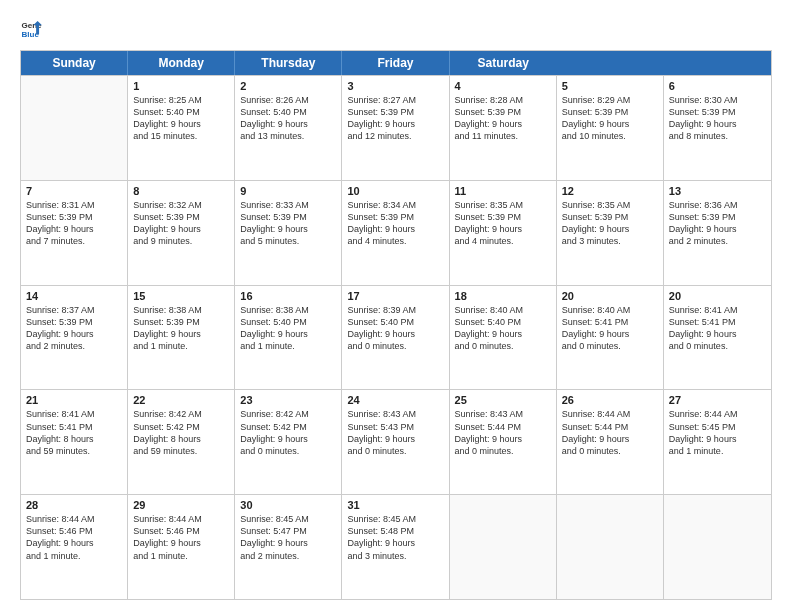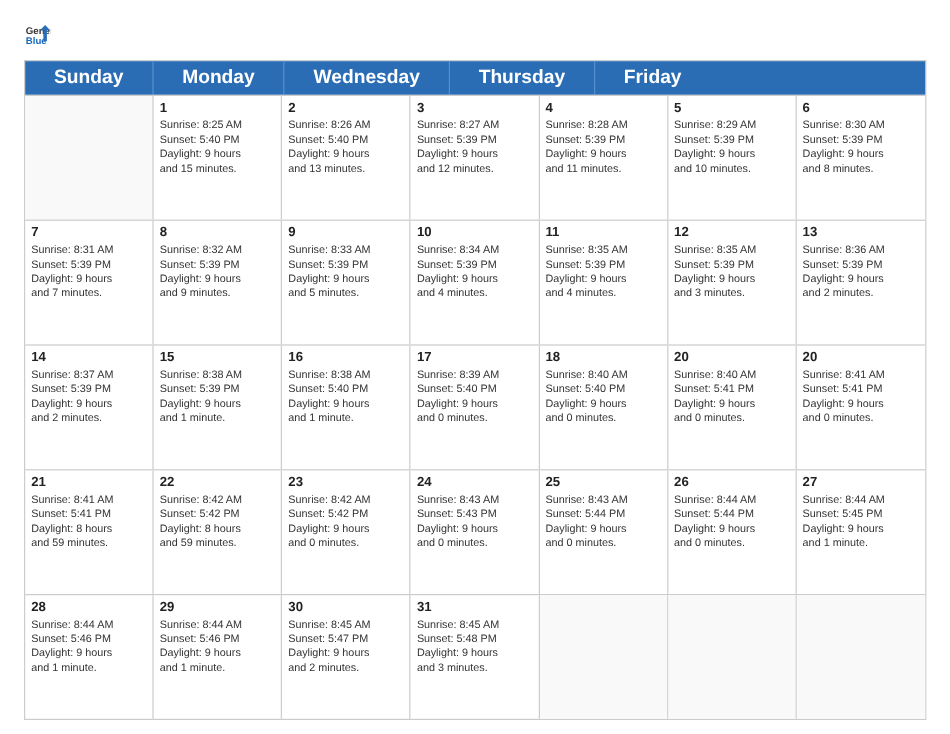--- a/index.html
+++ b/index.html
@@ -51,24 +51,24 @@
       flex-direction: column;
       border: 1px solid #ccc;
     }
     .cal-header {
       display: grid;
       grid-template-columns: repeat(7, 1fr);
       background: #2a6db5;
     }
     .cal-header-cell {
       color: #fff;
-      font-size: 16px;
+      font-size: 12px;
       font-weight: bold;
-      padding: 5px 24px;
-      text-align: right;
+      padding: 5px 6px;
+      text-align: center;
       border-right: 1px solid #5590cc;
     }
     .cal-header-cell:last-child {
       border-right: none;
     }
     .cal-body {
       display: flex;
       flex-direction: column;
       flex: 1;
     }
@@ -123,23 +123,23 @@
     <div class="title-block">
       <div class="month-title"></div>
       <div class="subtitle"></div>
     </div>
   </div>
 
   <div class="calendar">
     <div class="cal-header" id="cal-header-row">
         <div class="cal-header-cell">Sunday</div>
         <div class="cal-header-cell">Monday</div>
-        <div class="cal-header-cell">Wednesday</div>
         <div class="cal-header-cell">Thursday</div>
         <div class="cal-header-cell">Friday</div>
+        <div class="cal-header-cell">Saturday</div>
       </div>
     <div class="cal-body" id="cal-body">
         <div class="cal-row">
           <div class="cal-cell empty"></div>
           <div class="cal-cell">
             <div class="day-number">1</div>
             <div class="cell-line">Sunrise: 8:25 AM</div>
             <div class="cell-line">Sunset: 5:40 PM</div>
             <div class="cell-line">Daylight: 9 hours</div>
             <div class="cell-line">and 15 minutes.</div>

